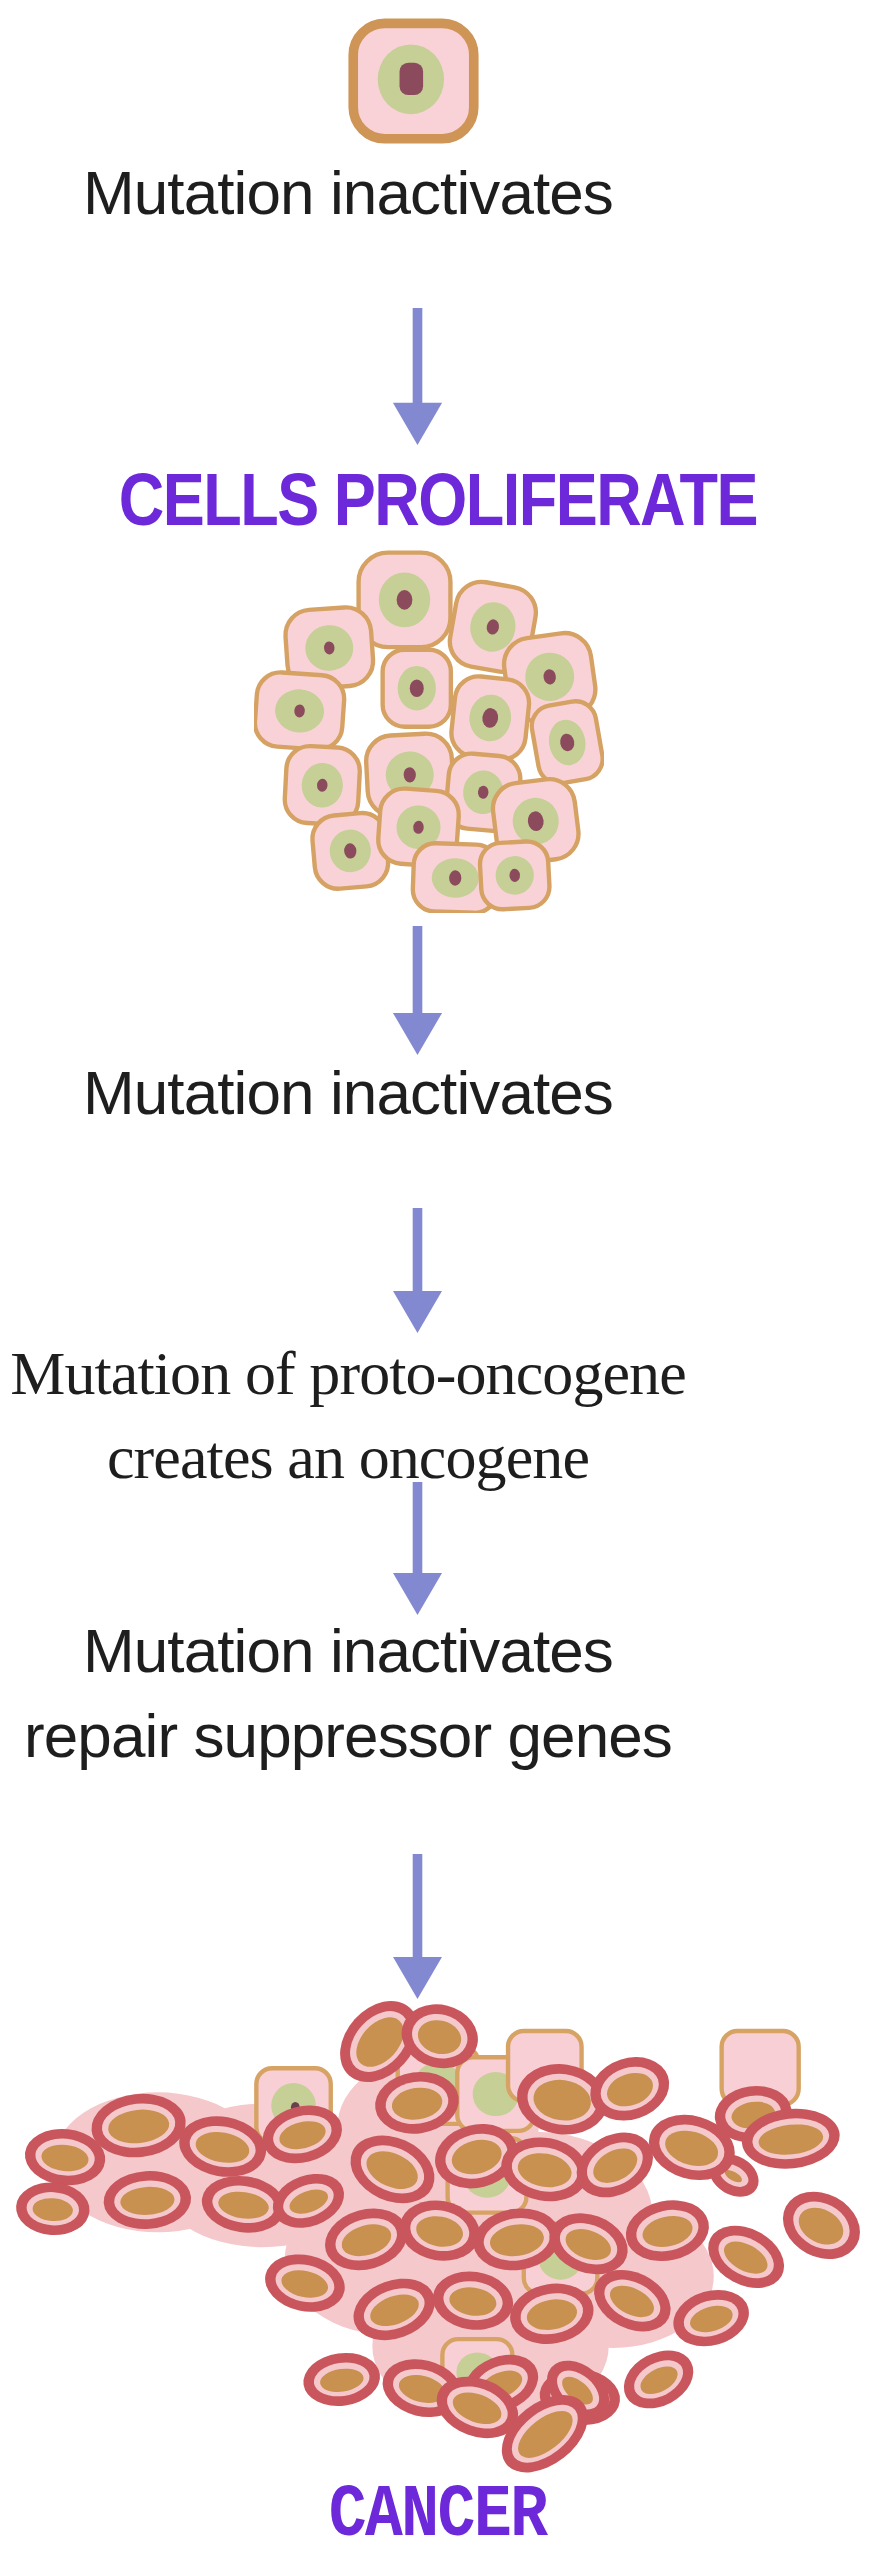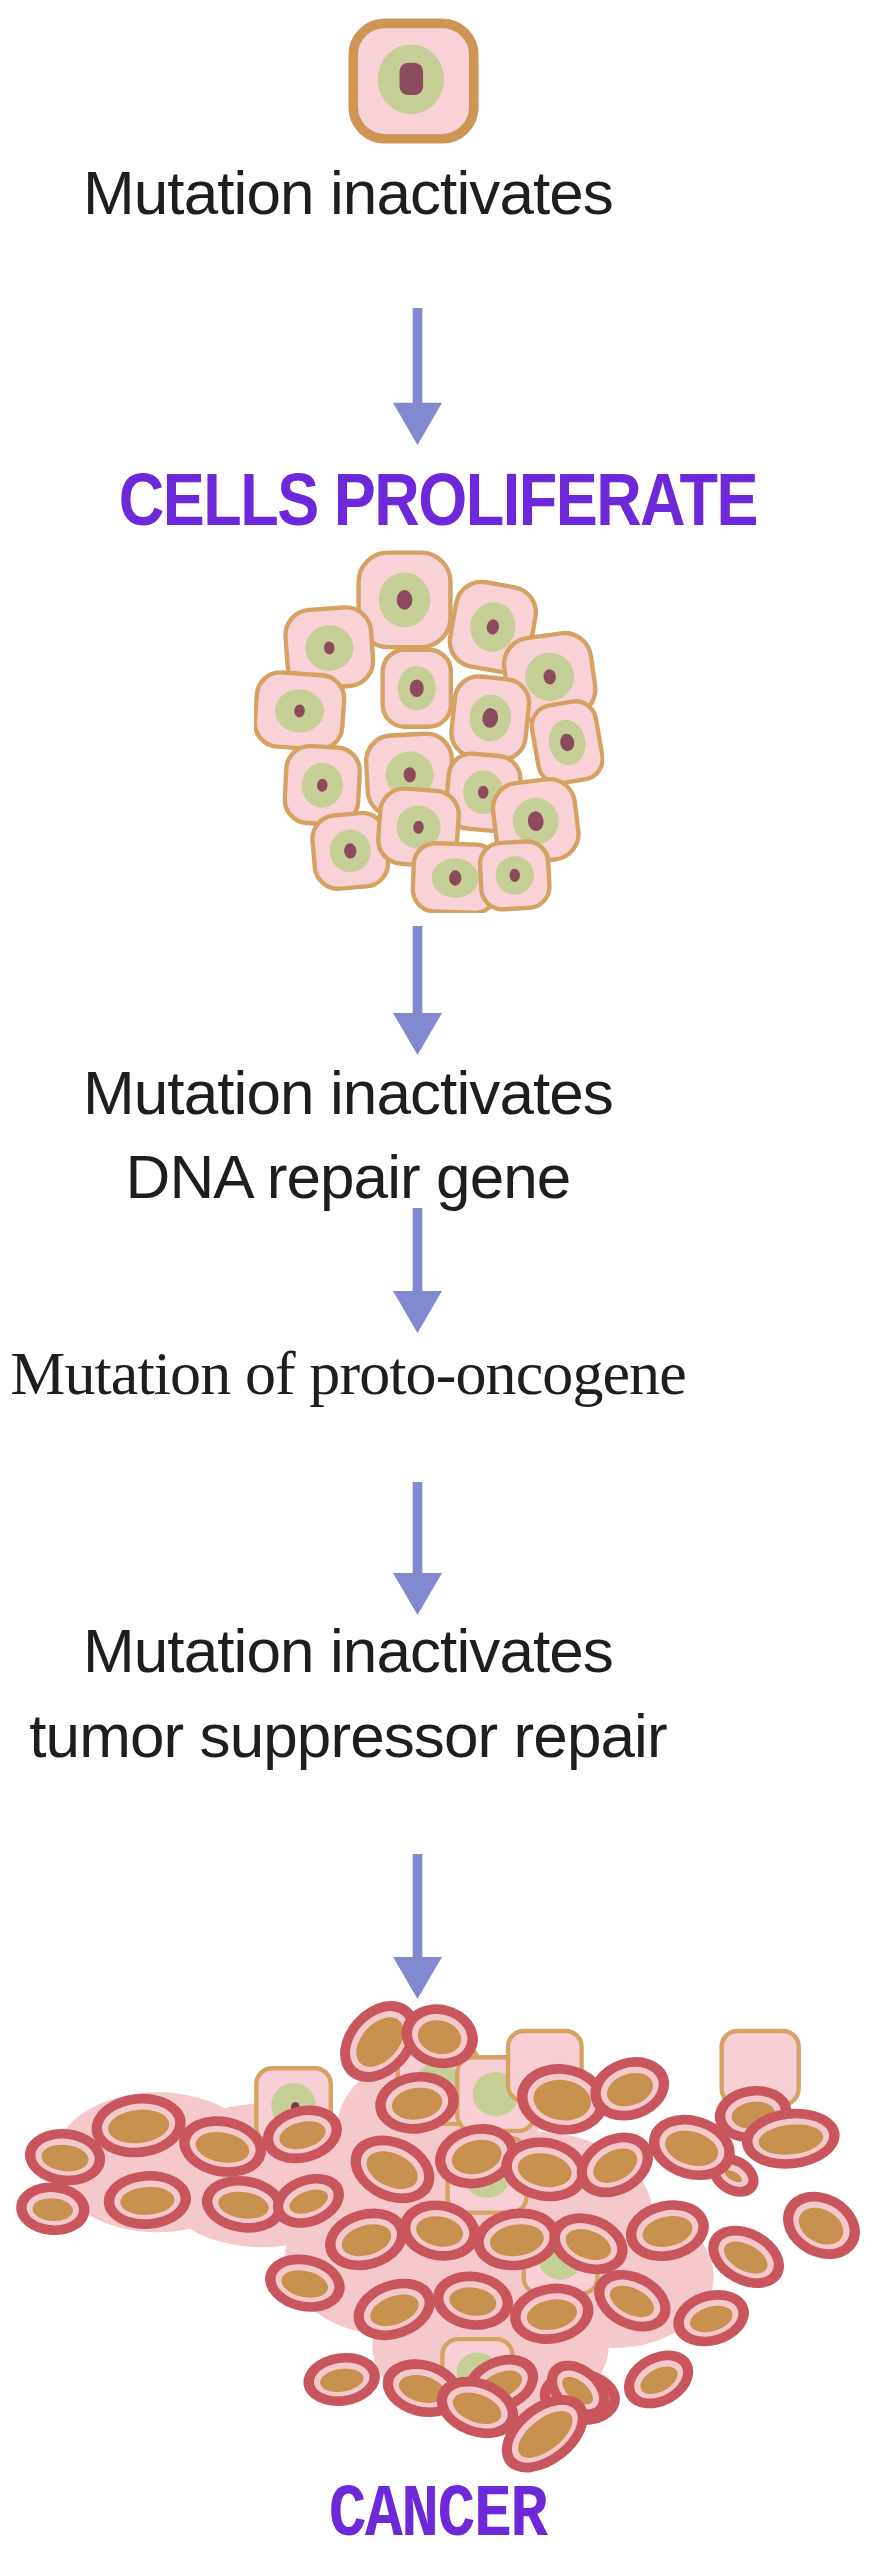--- a/index.html
+++ b/index.html
@@ -125,30 +125,30 @@
       </g>
       <g transform="translate(298,372) rotate(-3)">
         <rect x="-39" y="-38" width="78" height="76" rx="24.32" fill="#f9d2d8" stroke="#d5a263" stroke-width="5"></rect>
         <ellipse cx="0" cy="0" rx="21.840000000000003" ry="22.04" fill="#c5cf96"></ellipse>
         <ellipse cx="0" cy="0" rx="6" ry="7.5" fill="#8c4a5d"></ellipse>
       </g>
     </svg>
 
   <div class="txt" id="text2">
     <div>Mutation inactivates</div>
-    <div>DNA repair gene</div>
   </div>
 
   <div class="txt" id="text3">
     <div>Mutation of proto-oncogene</div>
+    <div>creates an oncogene</div>
   </div>
 
   <div class="txt" id="text4">
     <div>Mutation inactivates</div>
-    <div>tumor suppressor repair</div>
+    <div>repair suppressor genes</div>
   </div>
 
   <svg id="fig-cancer" class="fig" viewBox="0 0 1000 570">
       <ellipse cx="500" cy="150" rx="115" ry="85" fill="#f5c8cb"></ellipse>
       <ellipse cx="610" cy="250" rx="135" ry="95" fill="#f5c8cb"></ellipse>
       <ellipse cx="450" cy="300" rx="125" ry="88" fill="#f5c8cb"></ellipse>
       <ellipse cx="700" cy="320" rx="115" ry="82" fill="#f5c8cb"></ellipse>
       <ellipse cx="300" cy="205" rx="125" ry="82" fill="#f5c8cb"></ellipse>
       <ellipse cx="560" cy="400" rx="135" ry="88" fill="#f5c8cb"></ellipse>
       <ellipse cx="180" cy="190" rx="120" ry="80" fill="#f5c8cb"></ellipse>

